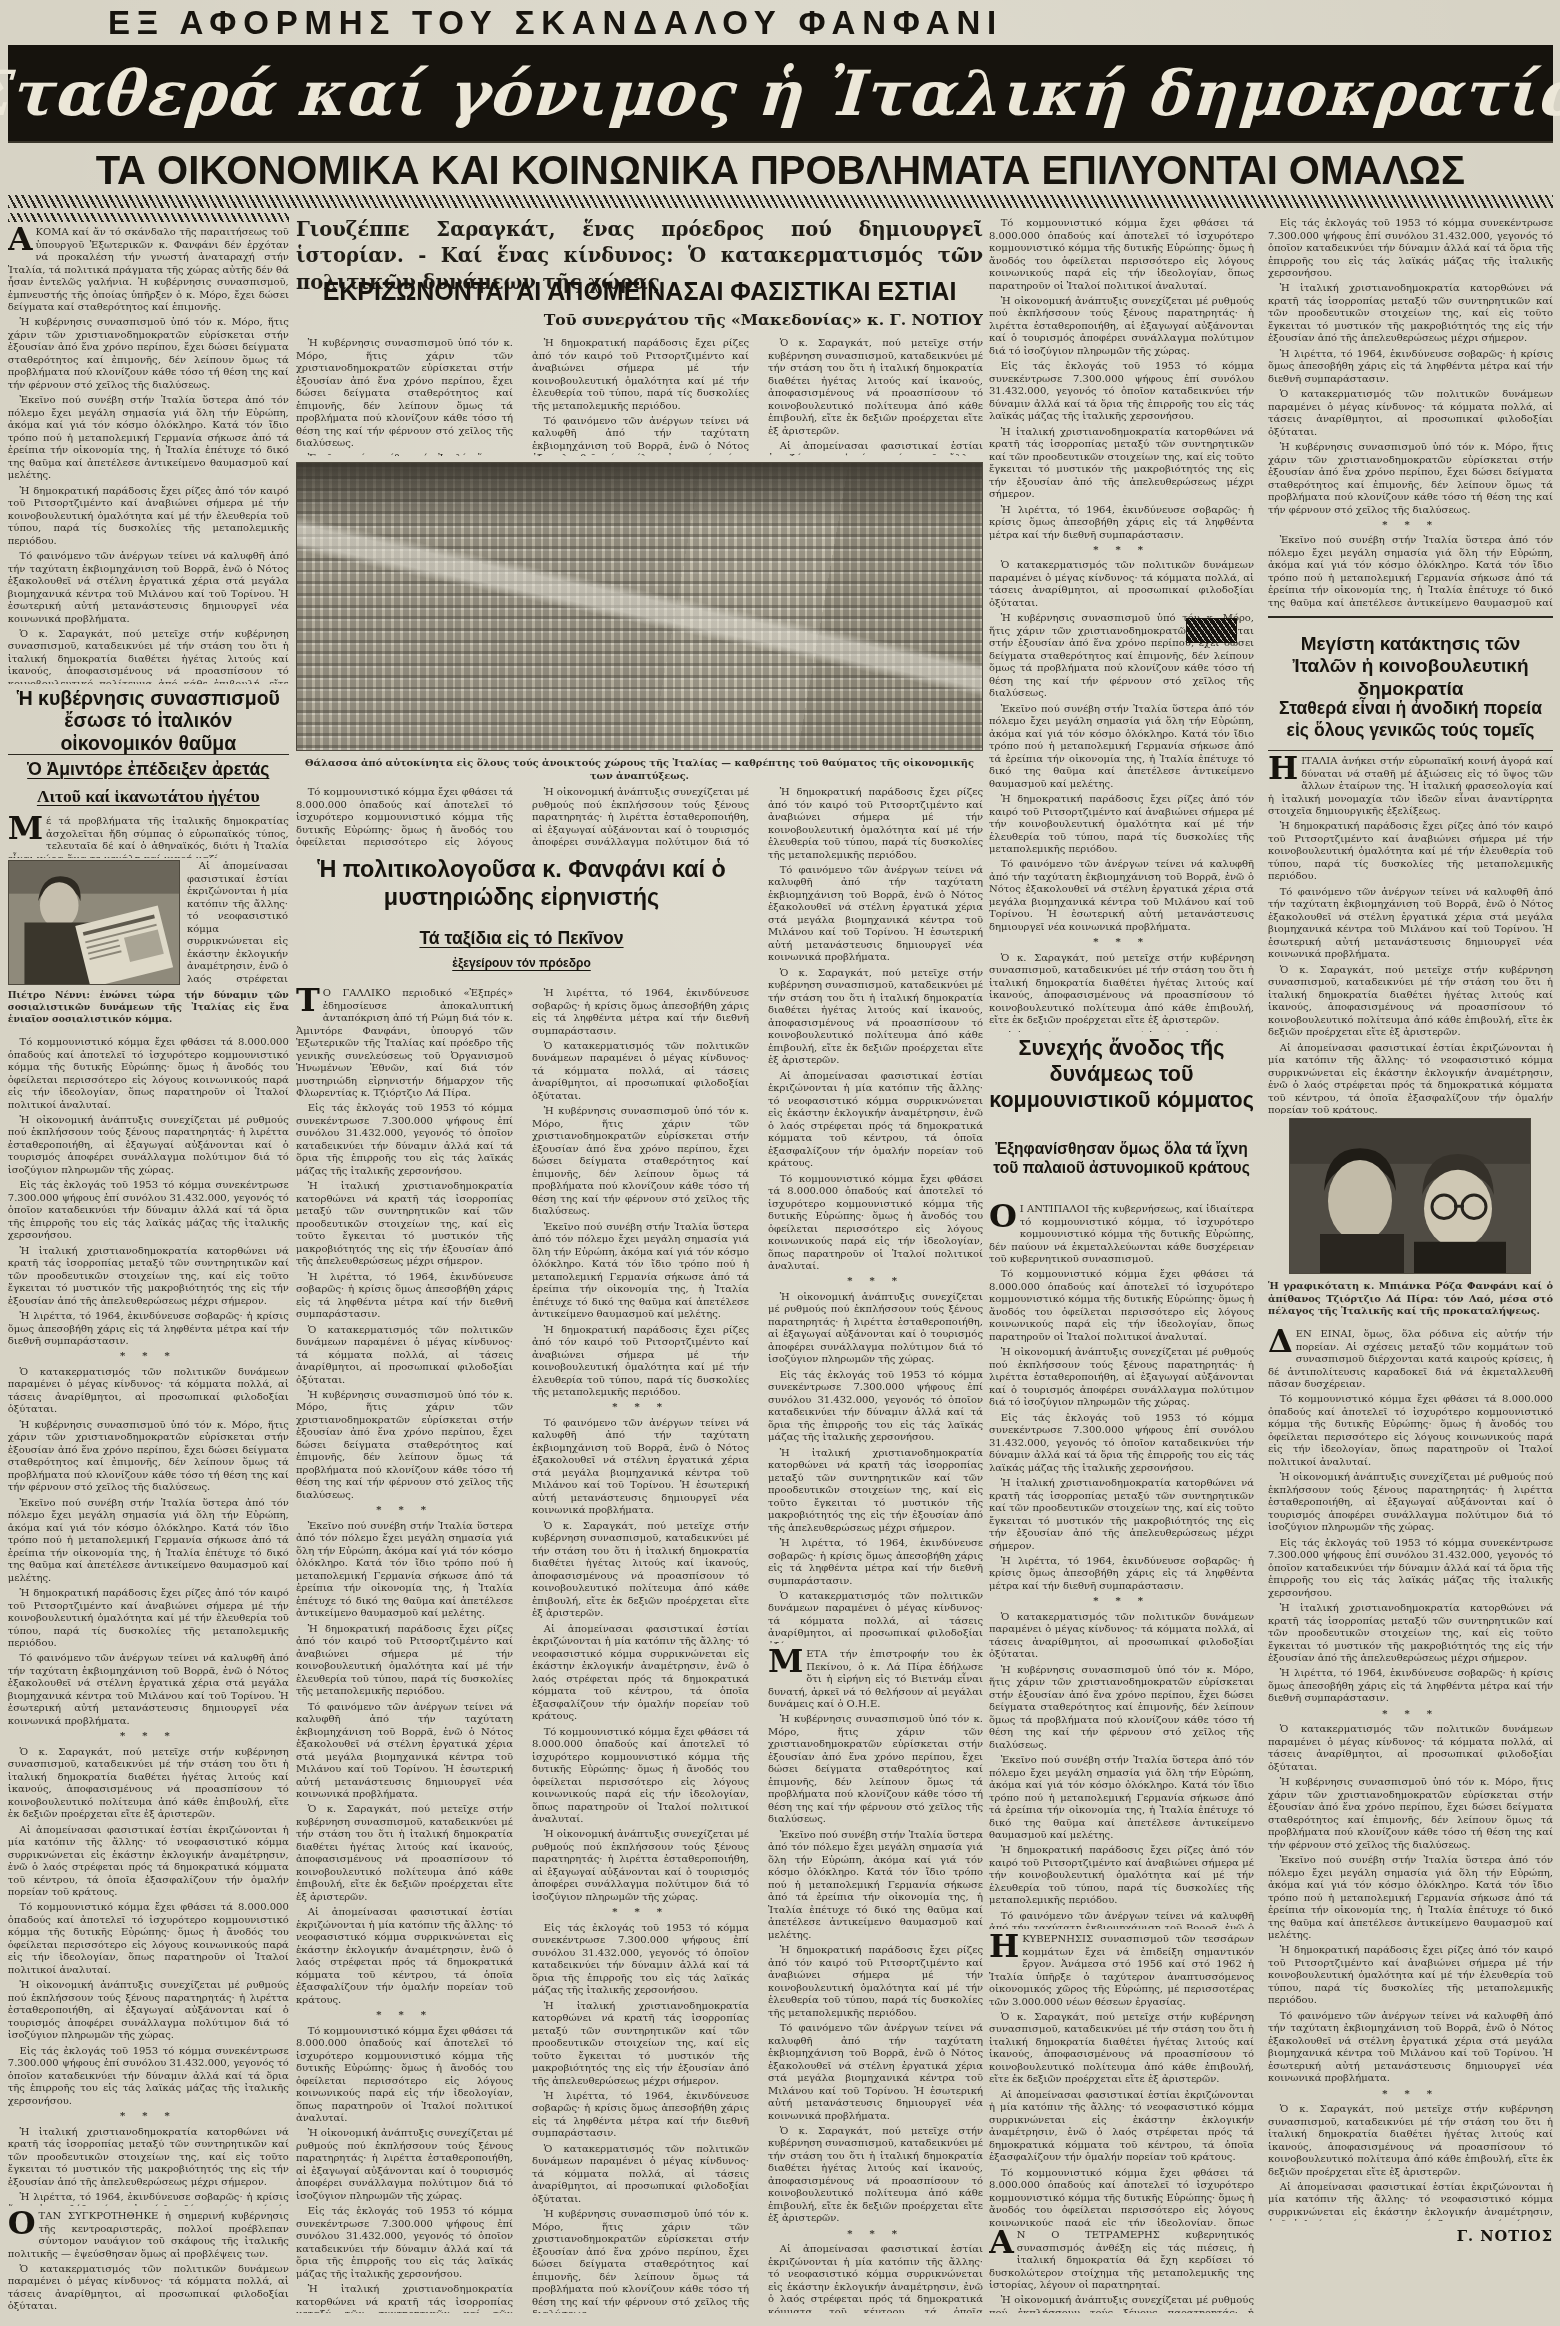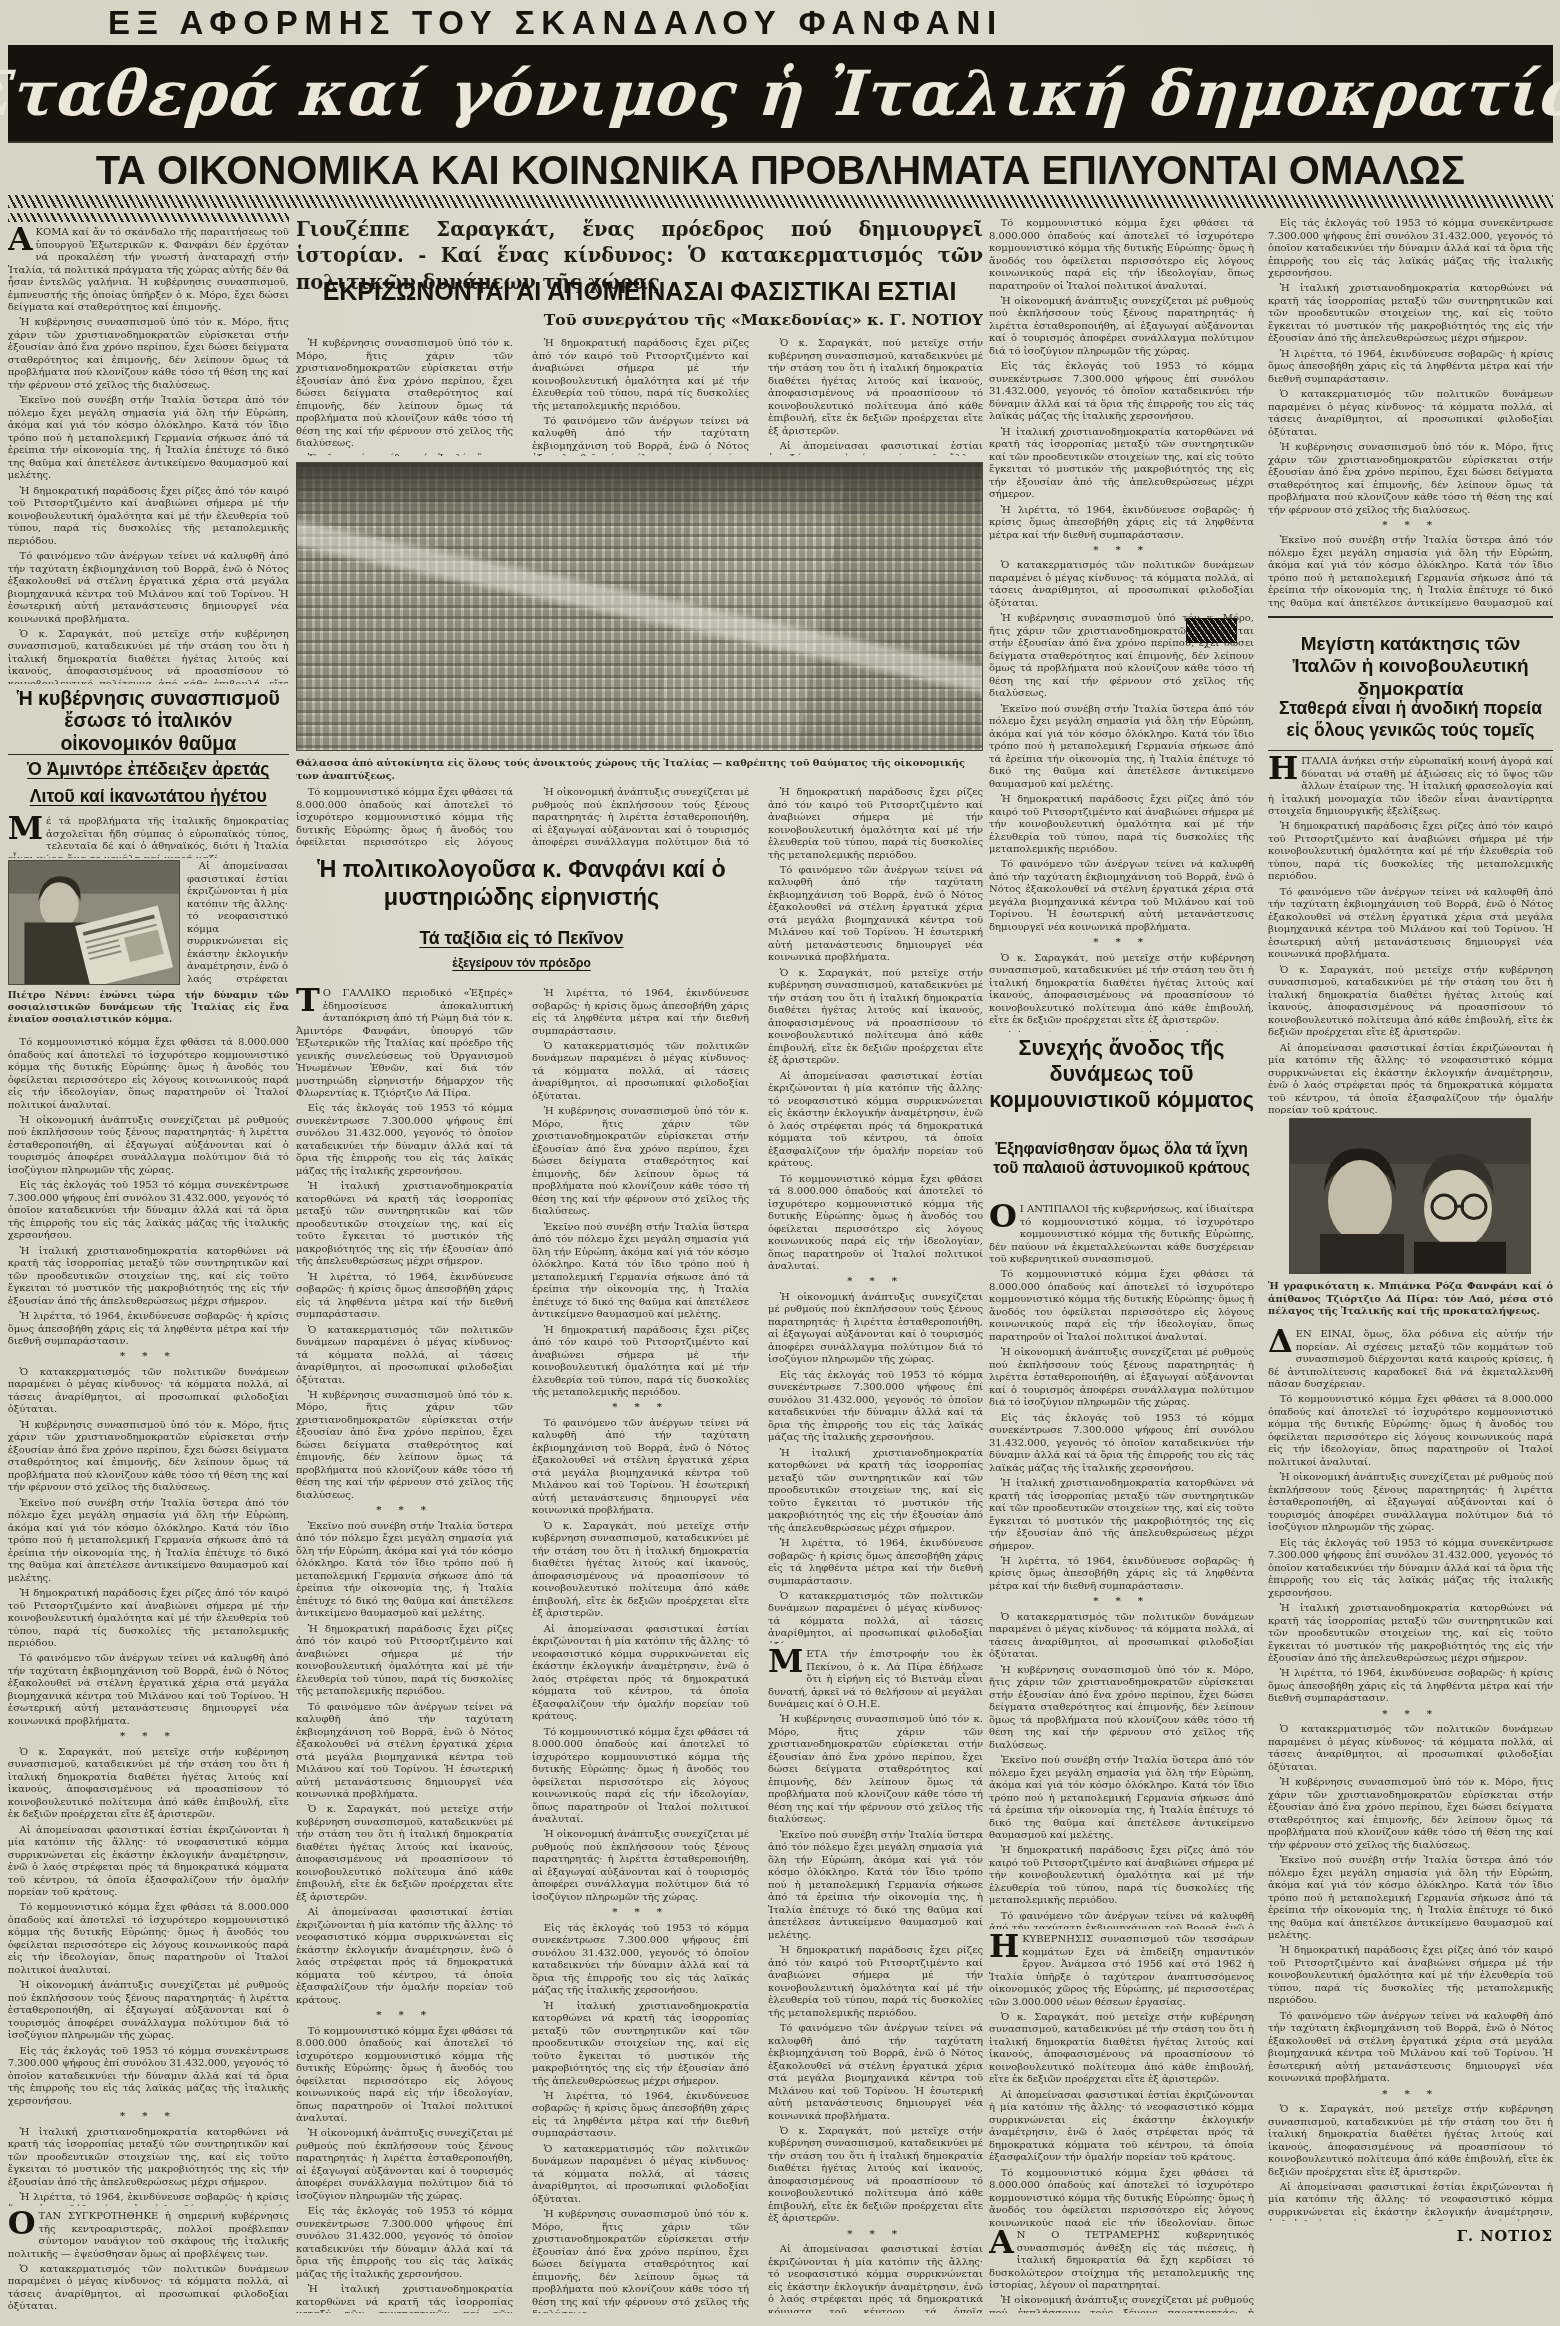--- a/index.html
+++ b/index.html
@@ -44,21 +44,21 @@
   .sig { font-weight:700; font-size:14.6px; text-align:right; letter-spacing:1px; color:#17140e; }
 
   
   .txt { font-size:10px; line-height:1.25; text-align:justify; overflow:hidden; color:#2d2a23; }
   .txt p { margin:0 0 2.9px; text-indent:11.7px; }
   .txt p.lead-p { text-indent:0; }
   .txt p.stars { text-indent:0; text-align:center; letter-spacing:6.8px; font-weight:700; margin:2.9px 0; }
   .dc { float:left; font-weight:700; font-size:32px; line-height:25px; padding:1px 2.9px 0 0; color:#17140e; }
 
   .caption { font-weight:700; font-size:9.8px; line-height:1.3; color:#2d2a23; }
-  .cap-center { text-align:left; }
+  .cap-center { text-align:center; }
   .cap-just { text-align:justify; }
 
   
   .photo-main {
     border:1px solid #4d483d;
     background:
       linear-gradient(180deg, rgba(56,52,44,.92) 0, rgba(56,52,44,.45) 33px, rgba(0,0,0,0) 62px),
       linear-gradient(12deg, rgba(0,0,0,0) 46%, rgba(228,225,214,.55) 48% 52%, rgba(0,0,0,0) 54%),
       repeating-linear-gradient(90deg, rgba(42,39,33,.26) 0 5.9px, rgba(0,0,0,0) 5.9px 8.8px),
       repeating-linear-gradient(0deg, rgba(248,246,238,.34) 0 2px, rgba(72,68,58,.42) 2px 4.9px, rgba(0,0,0,0) 4.9px 11.7px),
@@ -91,21 +91,21 @@
       <p class="lead-p"><span class="dc">Α</span>ΚΟΜΑ καί ἄν τό σκάνδαλο τῆς παραιτήσεως τοῦ ὑπουργοῦ Ἐξωτερικῶν κ. Φανφάνι δέν ἐρχόταν νά προκαλέση τήν γνωστή ἀναταραχή στήν Ἰταλία, τά πολιτικά πράγματα τῆς χώρας αὐτῆς δέν θά ἦσαν ἐντελῶς γαλήνια. Ἡ κυβέρνησις συνασπισμοῦ, ἐμπνευστής τῆς ὁποίας ὑπῆρξεν ὁ κ. Μόρο, ἔχει δώσει δείγματα καί σταθερότητος καί ἐπιμονῆς.</p>
       <p>Ἡ κυβέρνησις συνασπισμοῦ ὑπό τόν κ. Μόρο, ἥτις χάριν τῶν χριστιανοδημοκρατῶν εὑρίσκεται στήν ἐξουσίαν ἀπό ἕνα χρόνο περίπου, ἔχει δώσει δείγματα σταθερότητος καί ἐπιμονῆς, δέν λείπουν ὅμως τά προβλήματα πού κλονίζουν κάθε τόσο τή θέση της καί τήν φέρνουν στό χεῖλος τῆς διαλύσεως.</p>
       <p>Ἐκεῖνο πού συνέβη στήν Ἰταλία ὕστερα ἀπό τόν πόλεμο ἔχει μεγάλη σημασία γιά ὅλη τήν Εὐρώπη, ἀκόμα καί γιά τόν κόσμο ὁλόκληρο. Κατά τόν ἴδιο τρόπο πού ἡ μεταπολεμική Γερμανία σήκωσε ἀπό τά ἐρείπια τήν οἰκονομία της, ἡ Ἰταλία ἐπέτυχε τό δικό της θαῦμα καί ἀπετέλεσε ἀντικείμενο θαυμασμοῦ καί μελέτης.</p>
       <p>Ἡ δημοκρατική παράδοσις ἔχει ρίζες ἀπό τόν καιρό τοῦ Ριτσορτζιμέντο καί ἀναβιώνει σήμερα μέ τήν κοινοβουλευτική ὁμαλότητα καί μέ τήν ἐλευθερία τοῦ τύπου, παρά τίς δυσκολίες τῆς μεταπολεμικῆς περιόδου.</p>
       <p>Τό φαινόμενο τῶν ἀνέργων τείνει νά καλυφθῆ ἀπό τήν ταχύτατη ἐκβιομηχάνιση τοῦ Βορρᾶ, ἐνῶ ὁ Νότος ἐξακολουθεῖ νά στέλνη ἐργατικά χέρια στά μεγάλα βιομηχανικά κέντρα τοῦ Μιλάνου καί τοῦ Τορίνου. Ἡ ἐσωτερική αὐτή μετανάστευσις δημιουργεῖ νέα κοινωνικά προβλήματα.</p>
       <p>Ὁ κ. Σαραγκάτ, πού μετεῖχε στήν κυβέρνηση συνασπισμοῦ, καταδεικνύει μέ τήν στάση του ὅτι ἡ ἰταλική δημοκρατία διαθέτει ἡγέτας λιτούς καί ἱκανούς, ἀποφασισμένους νά προασπίσουν τό κοινοβουλευτικό πολίτευμα ἀπό κάθε ἐπιβουλή, εἴτε ἐκ δεξιῶν προέρχεται εἴτε ἐξ ἀριστερῶν.</p>
     </div>
 
   <div class="abs hl" style="left:7.8px;top:687px;width:281px;height:68px;font-size:19.5px;line-height:1.15;border-bottom:1px solid #2c2920;padding-bottom:2.9px;">Ἡ κυβέρνησις συνασπισμοῦ ἔσωσε τό ἰταλικόν οἰκονομικόν θαῦμα</div>
   <div class="abs hl subline" style="left:7.8px;top:759px;width:281px;height:23.4px;font-size:17.6px;">Ὁ Ἀμιντόρε ἐπέδειξεν ἀρετάς</div>
-  <div class="abs hl subline" style="left:7.8px;top:786px;width:281px;height:23.4px;font-size:17.6px;">Λιτοῦ καί ἱκανωτάτου ἡγέτου</div>
+  <div class="abs hl subline" style="left:7.8px;top:786px;width:281px;height:23.4px;font-size:17.6px;font-family:Liberation Serif, serif;">Λιτοῦ καί ἱκανωτάτου ἡγέτου</div>
 
   <div class="abs txt" style="left:7.8px;top:815px;width:281px;height:43px;">
       <p class="lead-p"><span class="dc">Μ</span>έ τά προβλήματα τῆς ἰταλικῆς δημοκρατίας ἀσχολεῖται ἤδη σύμπας ὁ εὐρωπαϊκός τύπος, τελευταῖα δέ καί ὁ ἀθηναϊκός, διότι ἡ Ἰταλία εἶναι χώρα ἅμα τε μεγάλη καί μικρή μαζί.</p>
     </div>
 
   <div class="abs photo-frame" style="left:7.8px;top:860px;width:172px;height:125px;">
     <svg width="170" height="123" viewBox="0 0 176 128" preserveAspectRatio="none">
       <rect width="176" height="128" fill="#8f8a7b"></rect>
       <rect width="176" height="34" fill="#6b665a"></rect>
       <path d="M30 42 Q34 14 56 16 Q76 18 74 42 Q70 28 52 28 Q36 28 30 42Z" fill="#2e2a22"></path>

